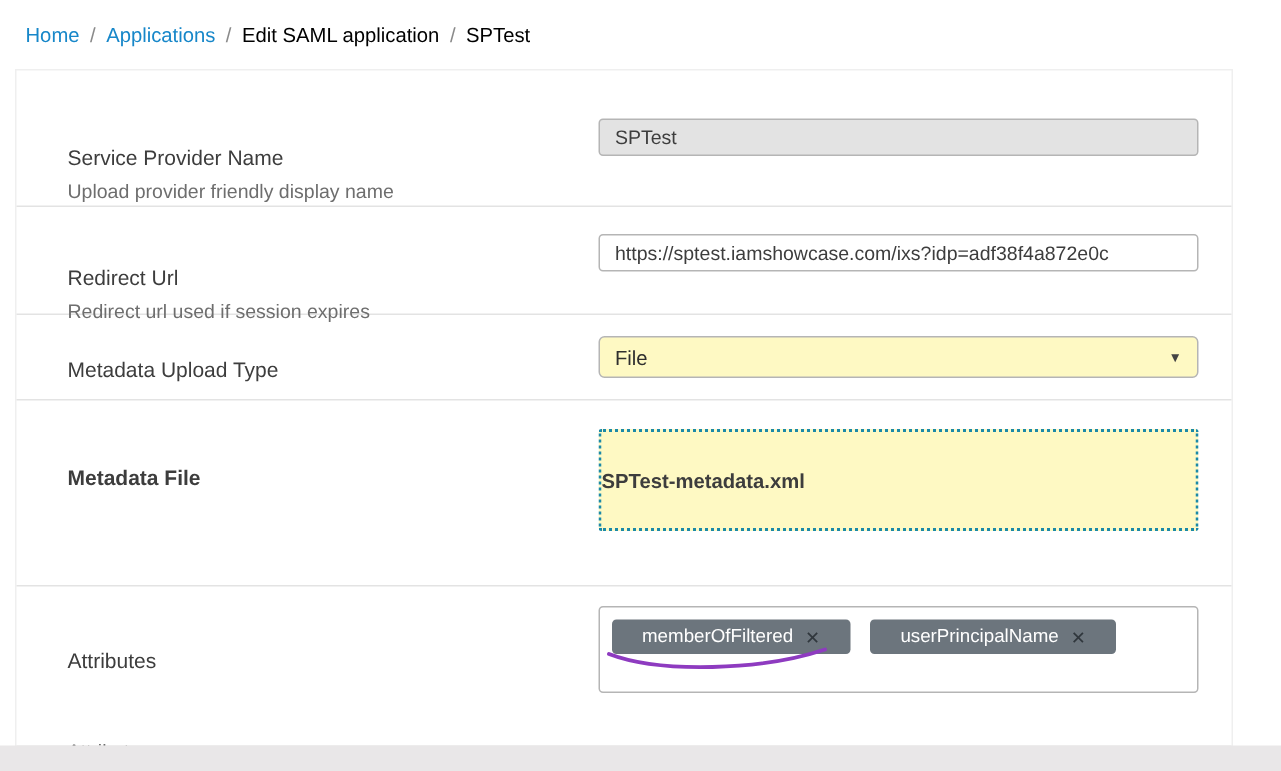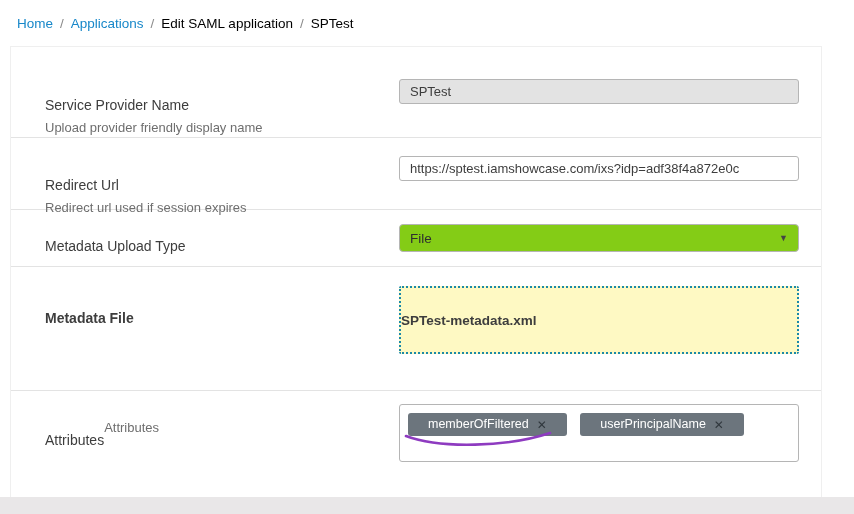--- a/index.html
+++ b/index.html
@@ -46,37 +46,37 @@
     border:1px solid #b5b5b5;border-radius:3px;background:#fff;
     font-size:13px;color:#3d3d3d;padding:0 10px;outline:none;
     font-family:inherit;
   }
   .text-input.gray{background:var(--input_gray_bg,#e3e3e3);}
   .row1 .text-input{margin-top:6px;}
   .row2 .text-input{margin-top:4px;}
 
   .select{
     width:100%;box-sizing:border-box;height:28px;
-    border:1px solid #b5b5b5;border-radius:4px;background:#84cc16;
+    border:1px solid #b5b5b5;border-radius:4px;background:#fef9c3;
     display:flex;align-items:center;justify-content:space-between;
     padding:0 10px;font-size:13.5px;cursor:pointer;color:#2f2f2f;
   }
   .caret{font-size:9px;color:#444;}
 
   .dropzone{
     height:68px;border:2px dotted var(--dropzone_border,#1b89a8);border-radius:2px;
     display:flex;align-items:center;justify-content:flex-start;
     font-size:13.5px;color:#3d3d3d;box-sizing:border-box;cursor:pointer;
     background:#fef9c3;
   }
   .row4 .label-col{display:flex;flex-direction:column;justify-content:space-between;height:92px;}
   .row4 .field-label{margin-top:8px;}
   .row4 .field-help{margin:0;}
 
-  .row5 .label-col{display:flex;flex-direction:row;justify-content:space-between;height:88px;}
+  .row5 .label-col{display:flex;flex-direction:column;justify-content:space-between;height:88px;}
   .row5 .field-label{margin-top:12px;}
   .row5 .field-help{margin:0;}
 
   .chips-box{
     position:relative;height:58px;border:1px solid #b5b5b5;border-radius:3px;
     box-sizing:border-box;padding:8px;background:#fff;
   }
   .chip{
     display:inline-flex;align-items:center;
     background:var(--chip_bg,#6c757d);color:#fff;border-radius:3px;

